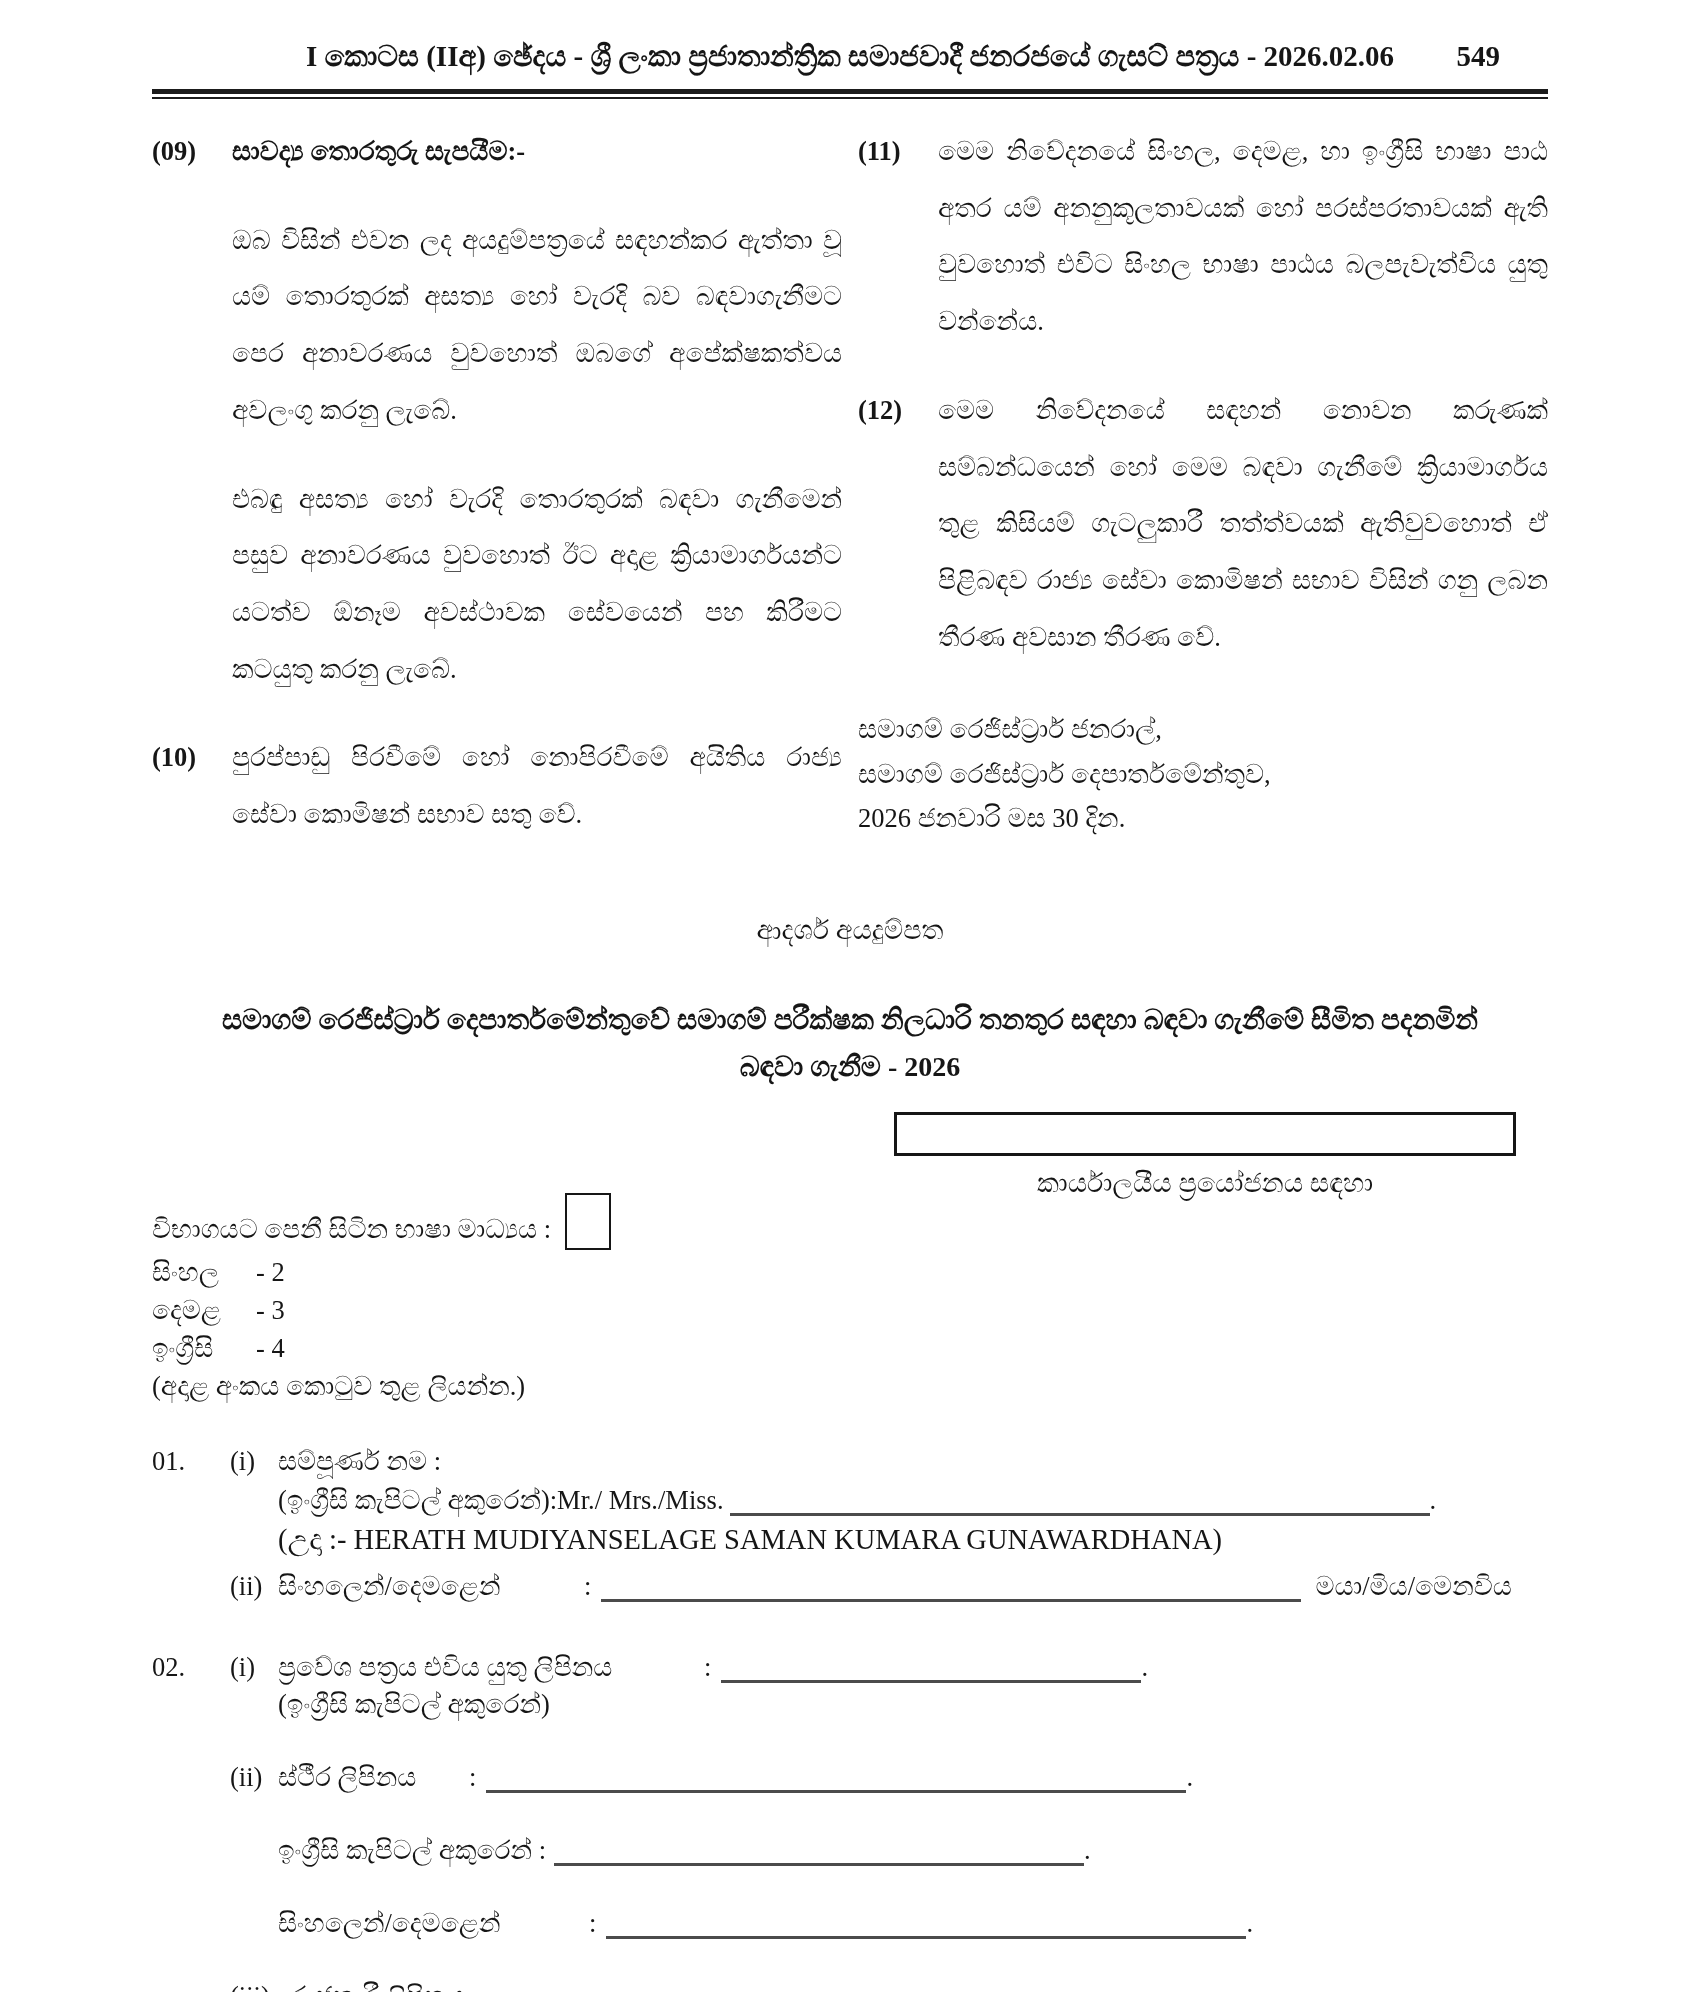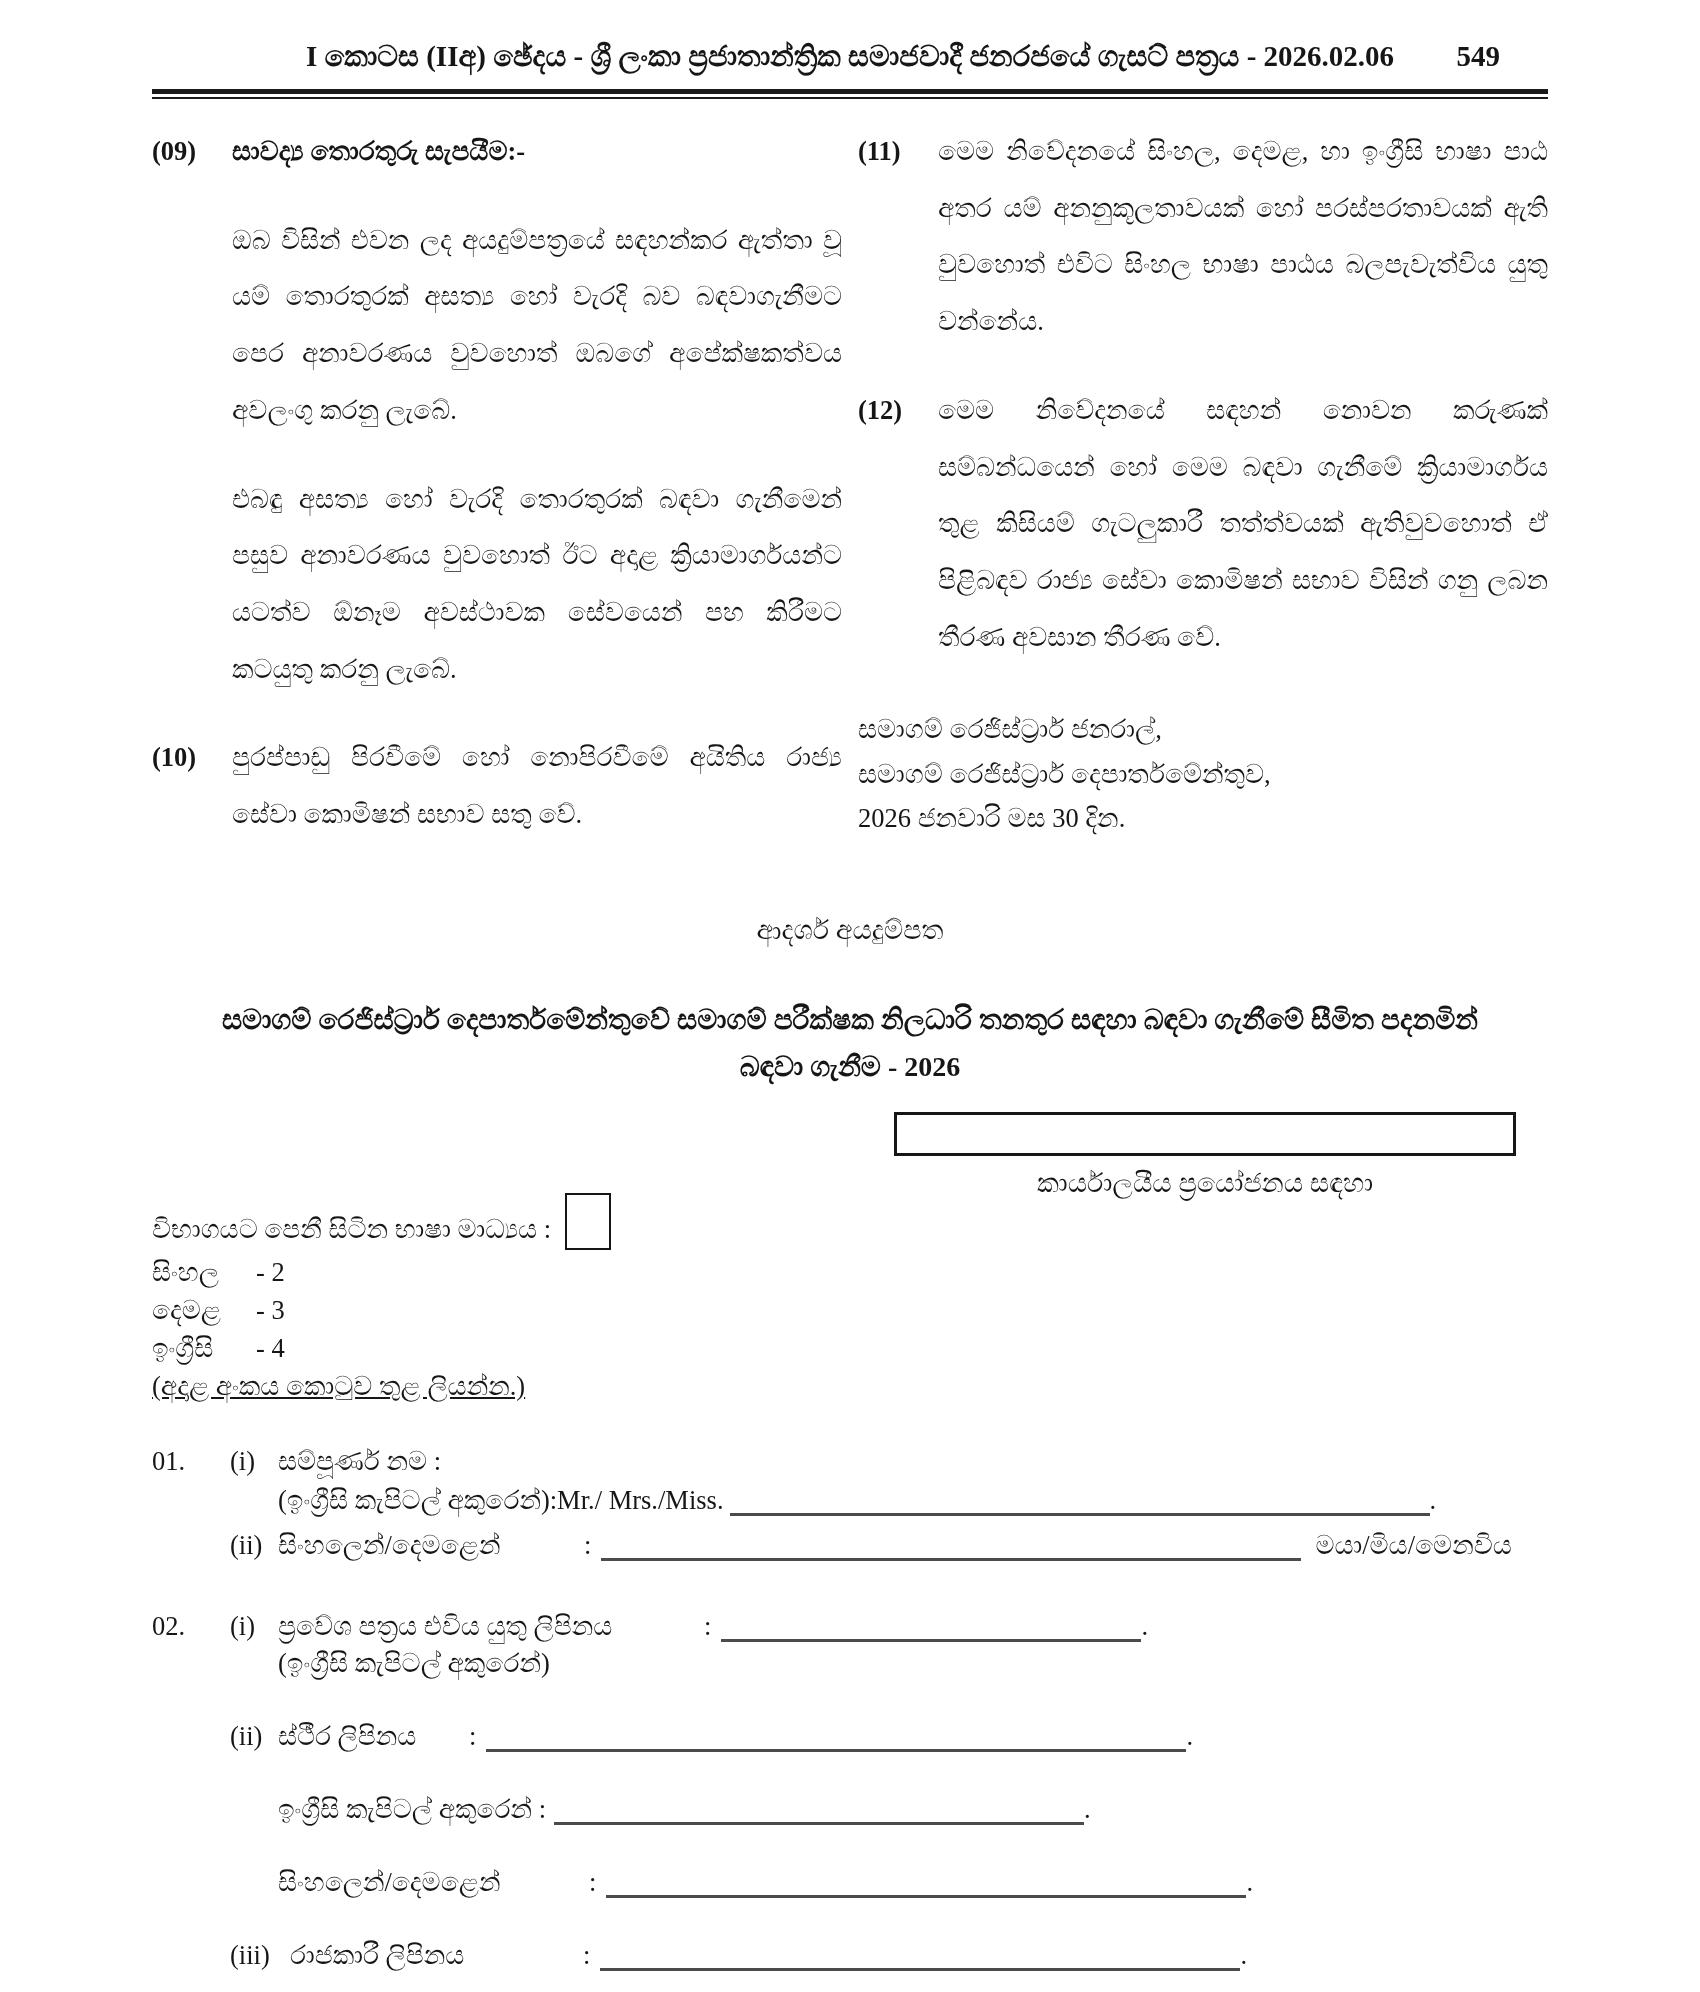--- a/index.html
+++ b/index.html
@@ -28,21 +28,21 @@
   .main-title2 { text-align:center; font-size:28px; font-weight:bold; margin-top:10px; }
   
   .office-box { width:622px; height:44px; border:3px solid #161616; margin:28px 32px 0 auto; }
   .office-label { width:622px; margin:12px 32px 0 auto; text-align:center; font-size:27px; }
   
   .lang { margin-top:10px; font-size:26.5px; }
   .lang-head { display:flex; align-items:center; }
   .lang-box { width:46px; height:57px; border:2.5px solid #161616; margin-left:14px; margin-top:-16px; flex:none; }
   .lang-row { display:flex; margin-top:7px; }
   .lang-name { display:inline-block; width:104px; }
-  .lang-note { margin-top:7px;text-decoration:underline; }
+  .lang-note { margin-top:7px; }
   
   .form { font-size:26.5px; }
   .row { display:flex; align-items:flex-end; }
   .qnum { flex:0 0 78px; }
   .qroman { flex:0 0 48px; }
   .indent { margin-left:126px; }
   .blank { display:inline-block; border-bottom:3px solid #4b4b4b; height:0.95em; vertical-align:baseline; }
   .lblw { display:inline-block; white-space:nowrap; overflow:visible; }
   .colon { padding:0 10px 0 6px; }
   .latin { font-size:28.5px; }
@@ -126,20 +126,23 @@
       <div class="row">
         <span class="qnum">01.</span>
         <span class="qroman">(i)</span>
         <span>සම්පූර්ණ නම  :</span>
       </div>
       <div class="row sub indent">
         <span>(ඉංග්‍රීසි කැපිටල් අකුරෙන්):Mr./ Mrs./Miss.</span>
         <span class="blank" style="width:700px; margin-left:6px;"></span>
         <span>.</span>
       </div>
+      <div class="row sub indent latin">
+        <span>(උදා :- HERATH MUDIYANSELAGE SAMAN KUMARA GUNAWARDHANA)</span>
+      </div>
       <div class="row ii-row">
         <span class="qnum"></span>
         <span class="qroman">(ii)</span>
         <span class="lblw" style="width:300px;">සිංහලෙන්/දෙමළෙන්</span>
         <span class="colon">:</span>
         <span class="blank" style="width:700px;"></span>
         <span style="margin-left:14px; white-space:nowrap;">මයා/මිය/මෙනවිය</span>
       </div>
     </div>
 

